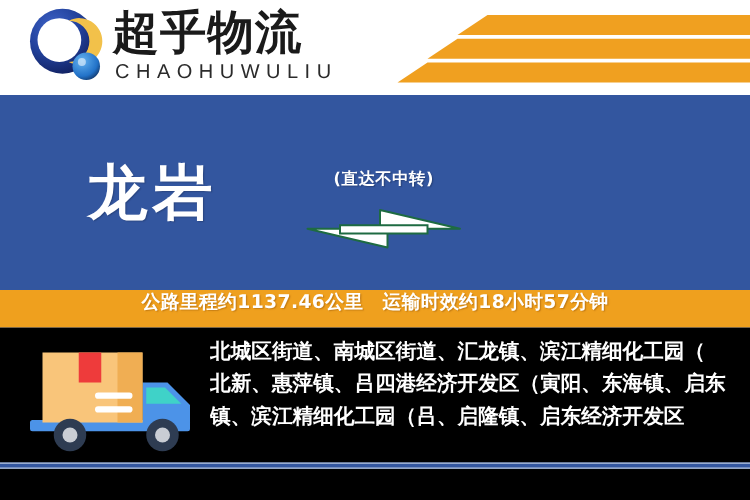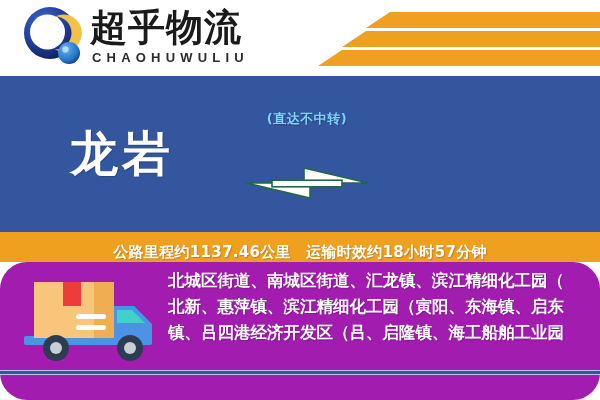--- a/index.html
+++ b/index.html
@@ -47,22 +47,22 @@
     font-family: "DejaVu Sans", "Liberation Sans", sans-serif;
     font-size: 37px;
     font-weight: bold;
     color: #1a1a1a;
     line-height: 1.05;
     letter-spacing: 1px;
     white-space: nowrap;
   }
   .brand-en {
     font-family: "Liberation Sans", sans-serif;
-    font-size: 13px;
-    font-weight: bold;
+    font-size: 16px;
+    font-weight: normal;
     color: #2b2b2b;
     letter-spacing: 5.2px;
     margin-top: 3px;
     margin-left: 2px;
     white-space: nowrap;
   }
   #stripes {
     position: absolute;
     right: 0; top: 6px;
     width: 300px; height: 64px;
@@ -93,60 +93,60 @@
   #route-middle {
     position: absolute;
     left: 244px; top: 34px;
     width: 126px; height: 90px;
     display: flex;
     flex-direction: column;
     align-items: center;
     justify-content: space-between;
   }
   .route-note {
-    color: #7dd3fc;
+    color: #ffffff;
     font-family: "DejaVu Sans", "Liberation Sans", sans-serif;
     font-size: 13px;
     font-weight: bold;
     letter-spacing: 0.5px;
     white-space: nowrap;
     text-shadow: 1px 1px 1px rgba(0,0,0,0.22);
+    margin-top: 24px;
   }
   #arrow-wrap {
     width: 126px;
     height: 34px;
   }
 
   
   #info-bar {
     position: absolute;
     left: 0; top: 232px;
     width: 600px; height: 30px;
     background: #EFA01E;
     display: flex;
-    align-items: flex-end;
+    align-items: flex-start;
     justify-content: center;
   }
   #info-bar-text {
     color: #ffffff;
     font-family: "DejaVu Sans", "Liberation Sans", sans-serif;
     font-size: 15px;
     font-weight: bold;
     letter-spacing: 0.3px;
     white-space: nowrap;
     text-shadow: 1px 1px 1px rgba(120,60,0,0.35);
   }
 
   
   #coverage-panel {
     position: absolute;
     left: 0; top: 262px;
     width: 600px; height: 138px;
-    background: #a21caf;
-    border-radius: 27px;
+    background: #000000;
   }
   #divider-line {
     position: absolute;
     left: 0; top: 108px;
     width: 600px; height: 3px;
     border-top: 1px solid #b9c7e0;
     border-bottom: 1px solid #b9c7e0;
     background: #33569F;
   }
   #truck-icon {
@@ -261,20 +261,20 @@
 
         <circle cx="38" cy="76" r="13" fill="#2E3C52"></circle>
         <circle cx="38" cy="76" r="6" fill="#C9CDD4"></circle>
         <circle cx="112" cy="76" r="13" fill="#2E3C52"></circle>
         <circle cx="112" cy="76" r="6" fill="#C9CDD4"></circle>
       </svg>
     </div>
 
     <div id="coverage-text">
       <div class="coverage-line">北城区街道、南城区街道、汇龙镇、滨江精细化工园（</div>
-      <div class="coverage-line">北新、惠萍镇、滨江精细化工园（寅阳、东海镇、启东</div>
-      <div class="coverage-line">镇、吕四港经济开发区（吕、启隆镇、海工船舶工业园</div>
+      <div class="coverage-line">北新、惠萍镇、吕四港经济开发区（寅阳、东海镇、启东</div>
+      <div class="coverage-line">镇、滨江精细化工园（吕、启隆镇、启东经济开发区</div>
     </div>
 
     <div id="divider-line"></div>
   </div>
 
 </div>
 
 </body></html>

